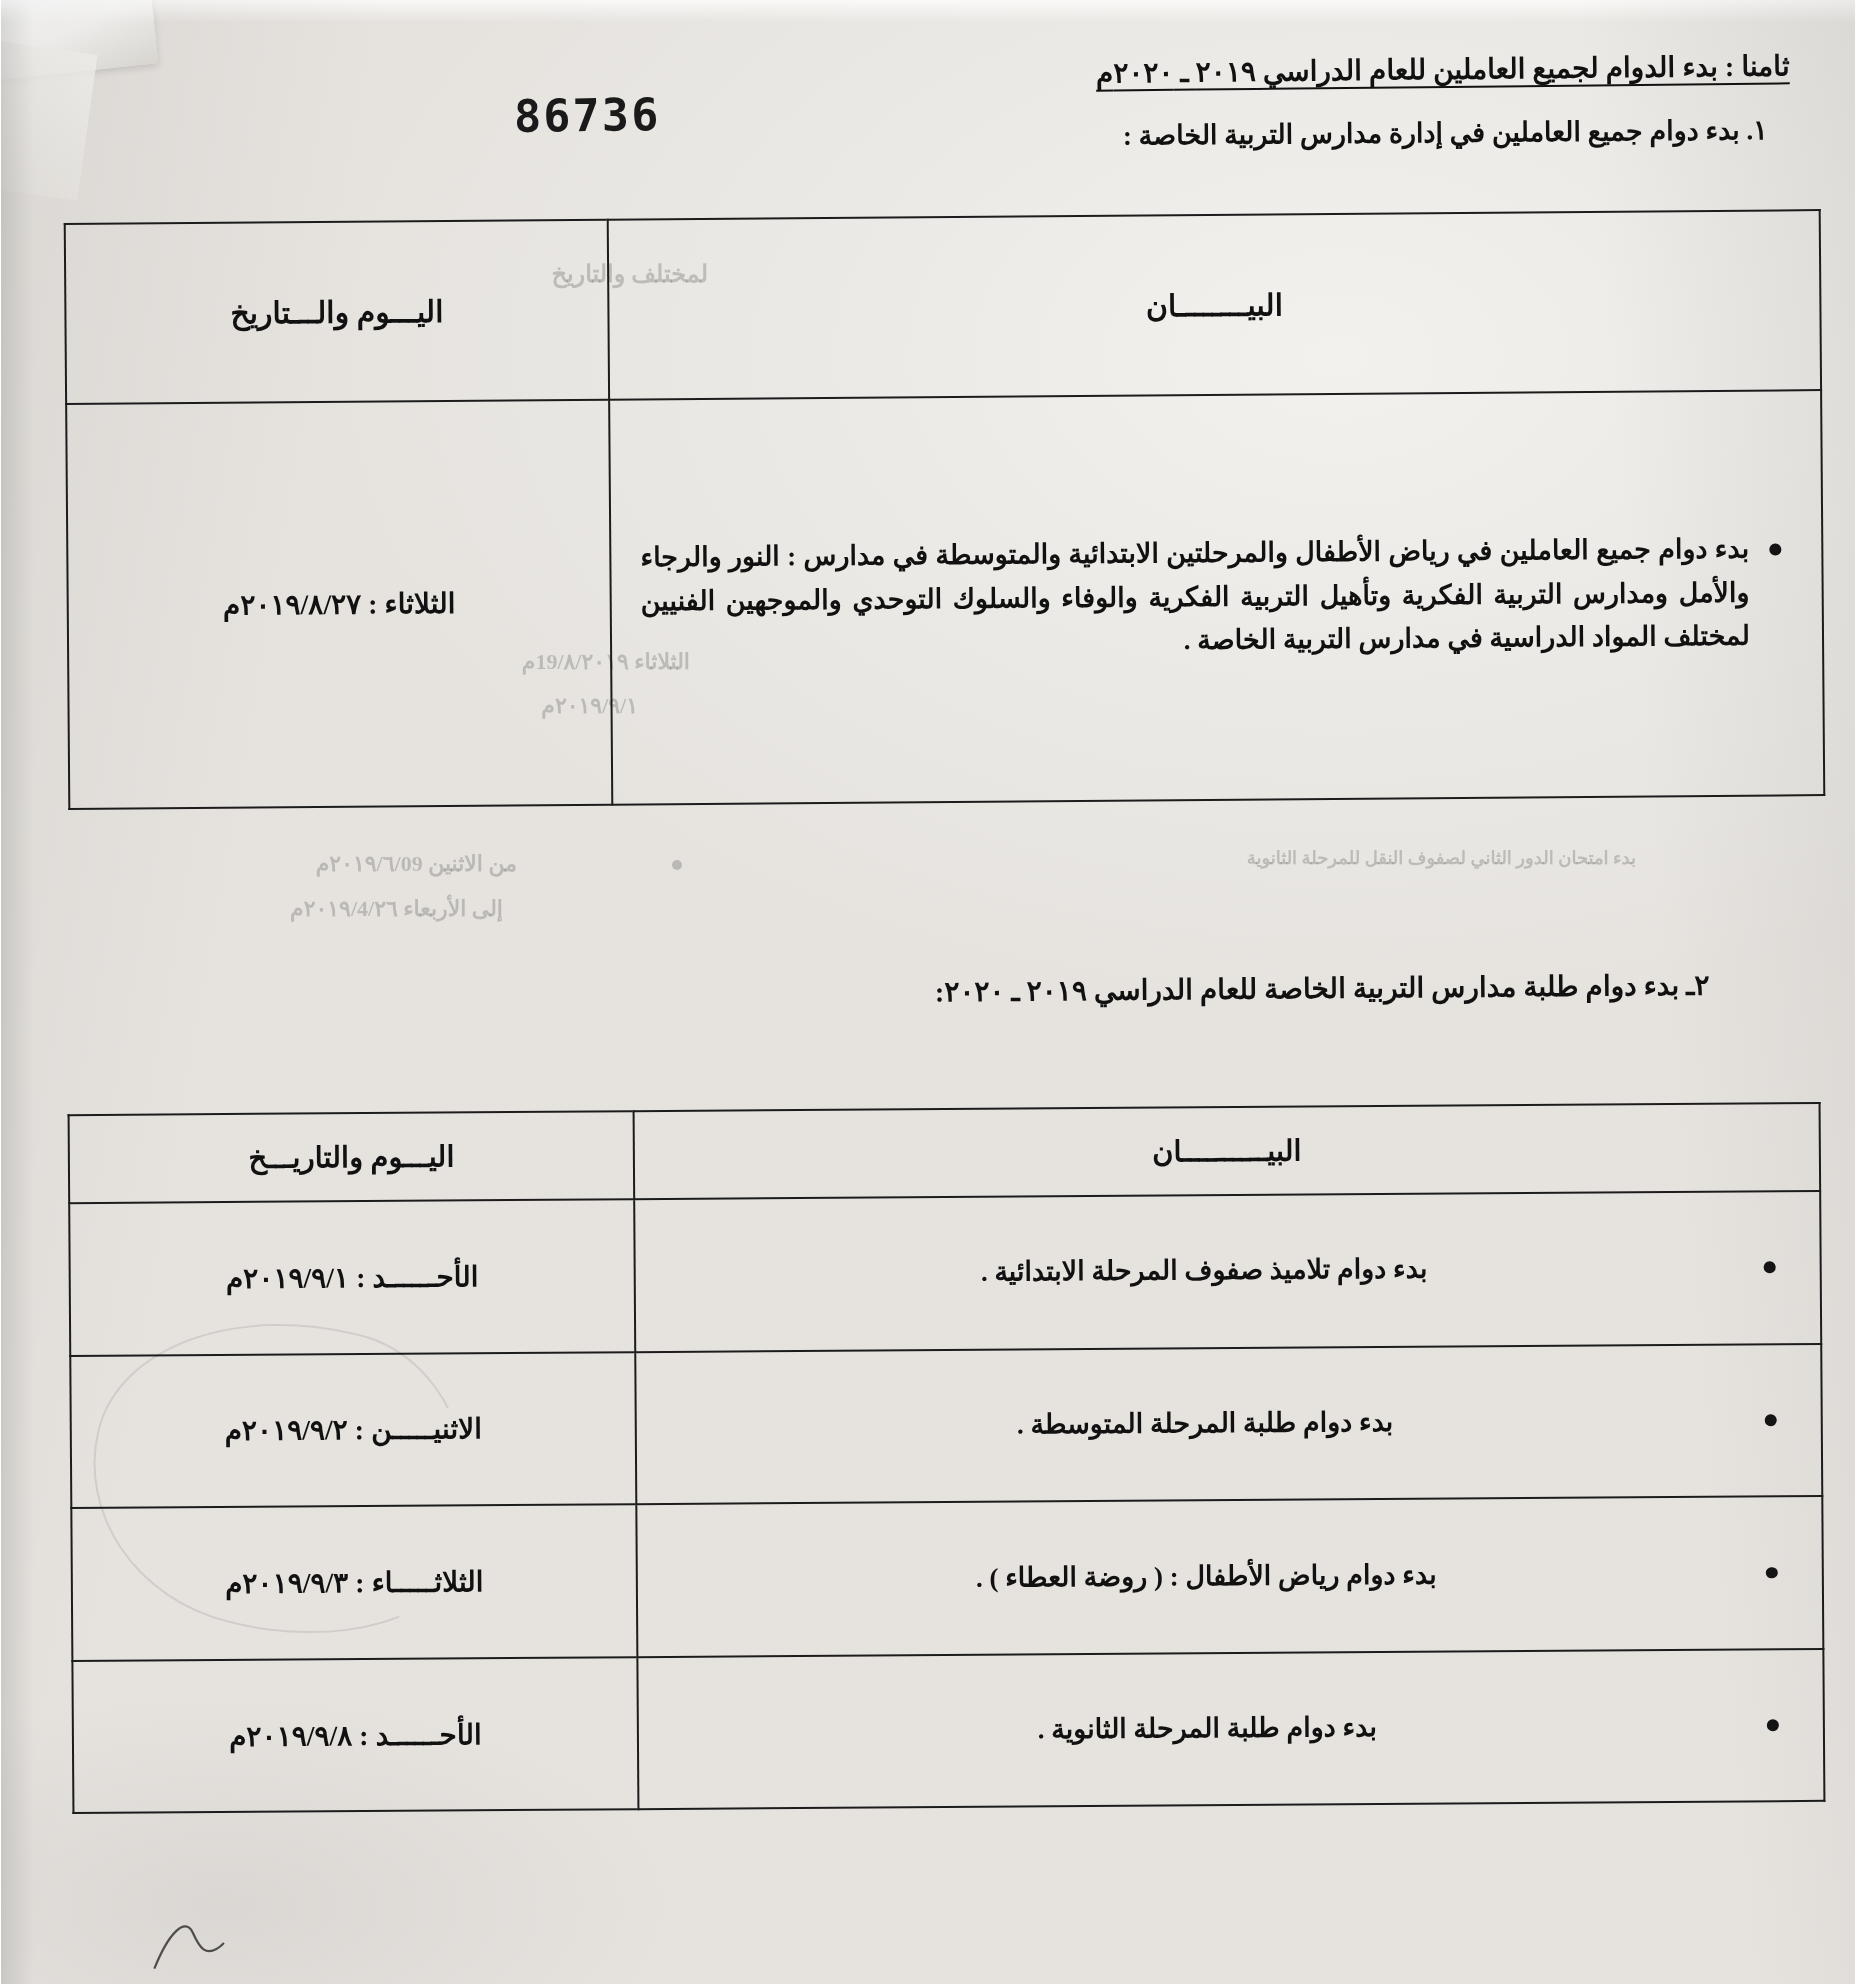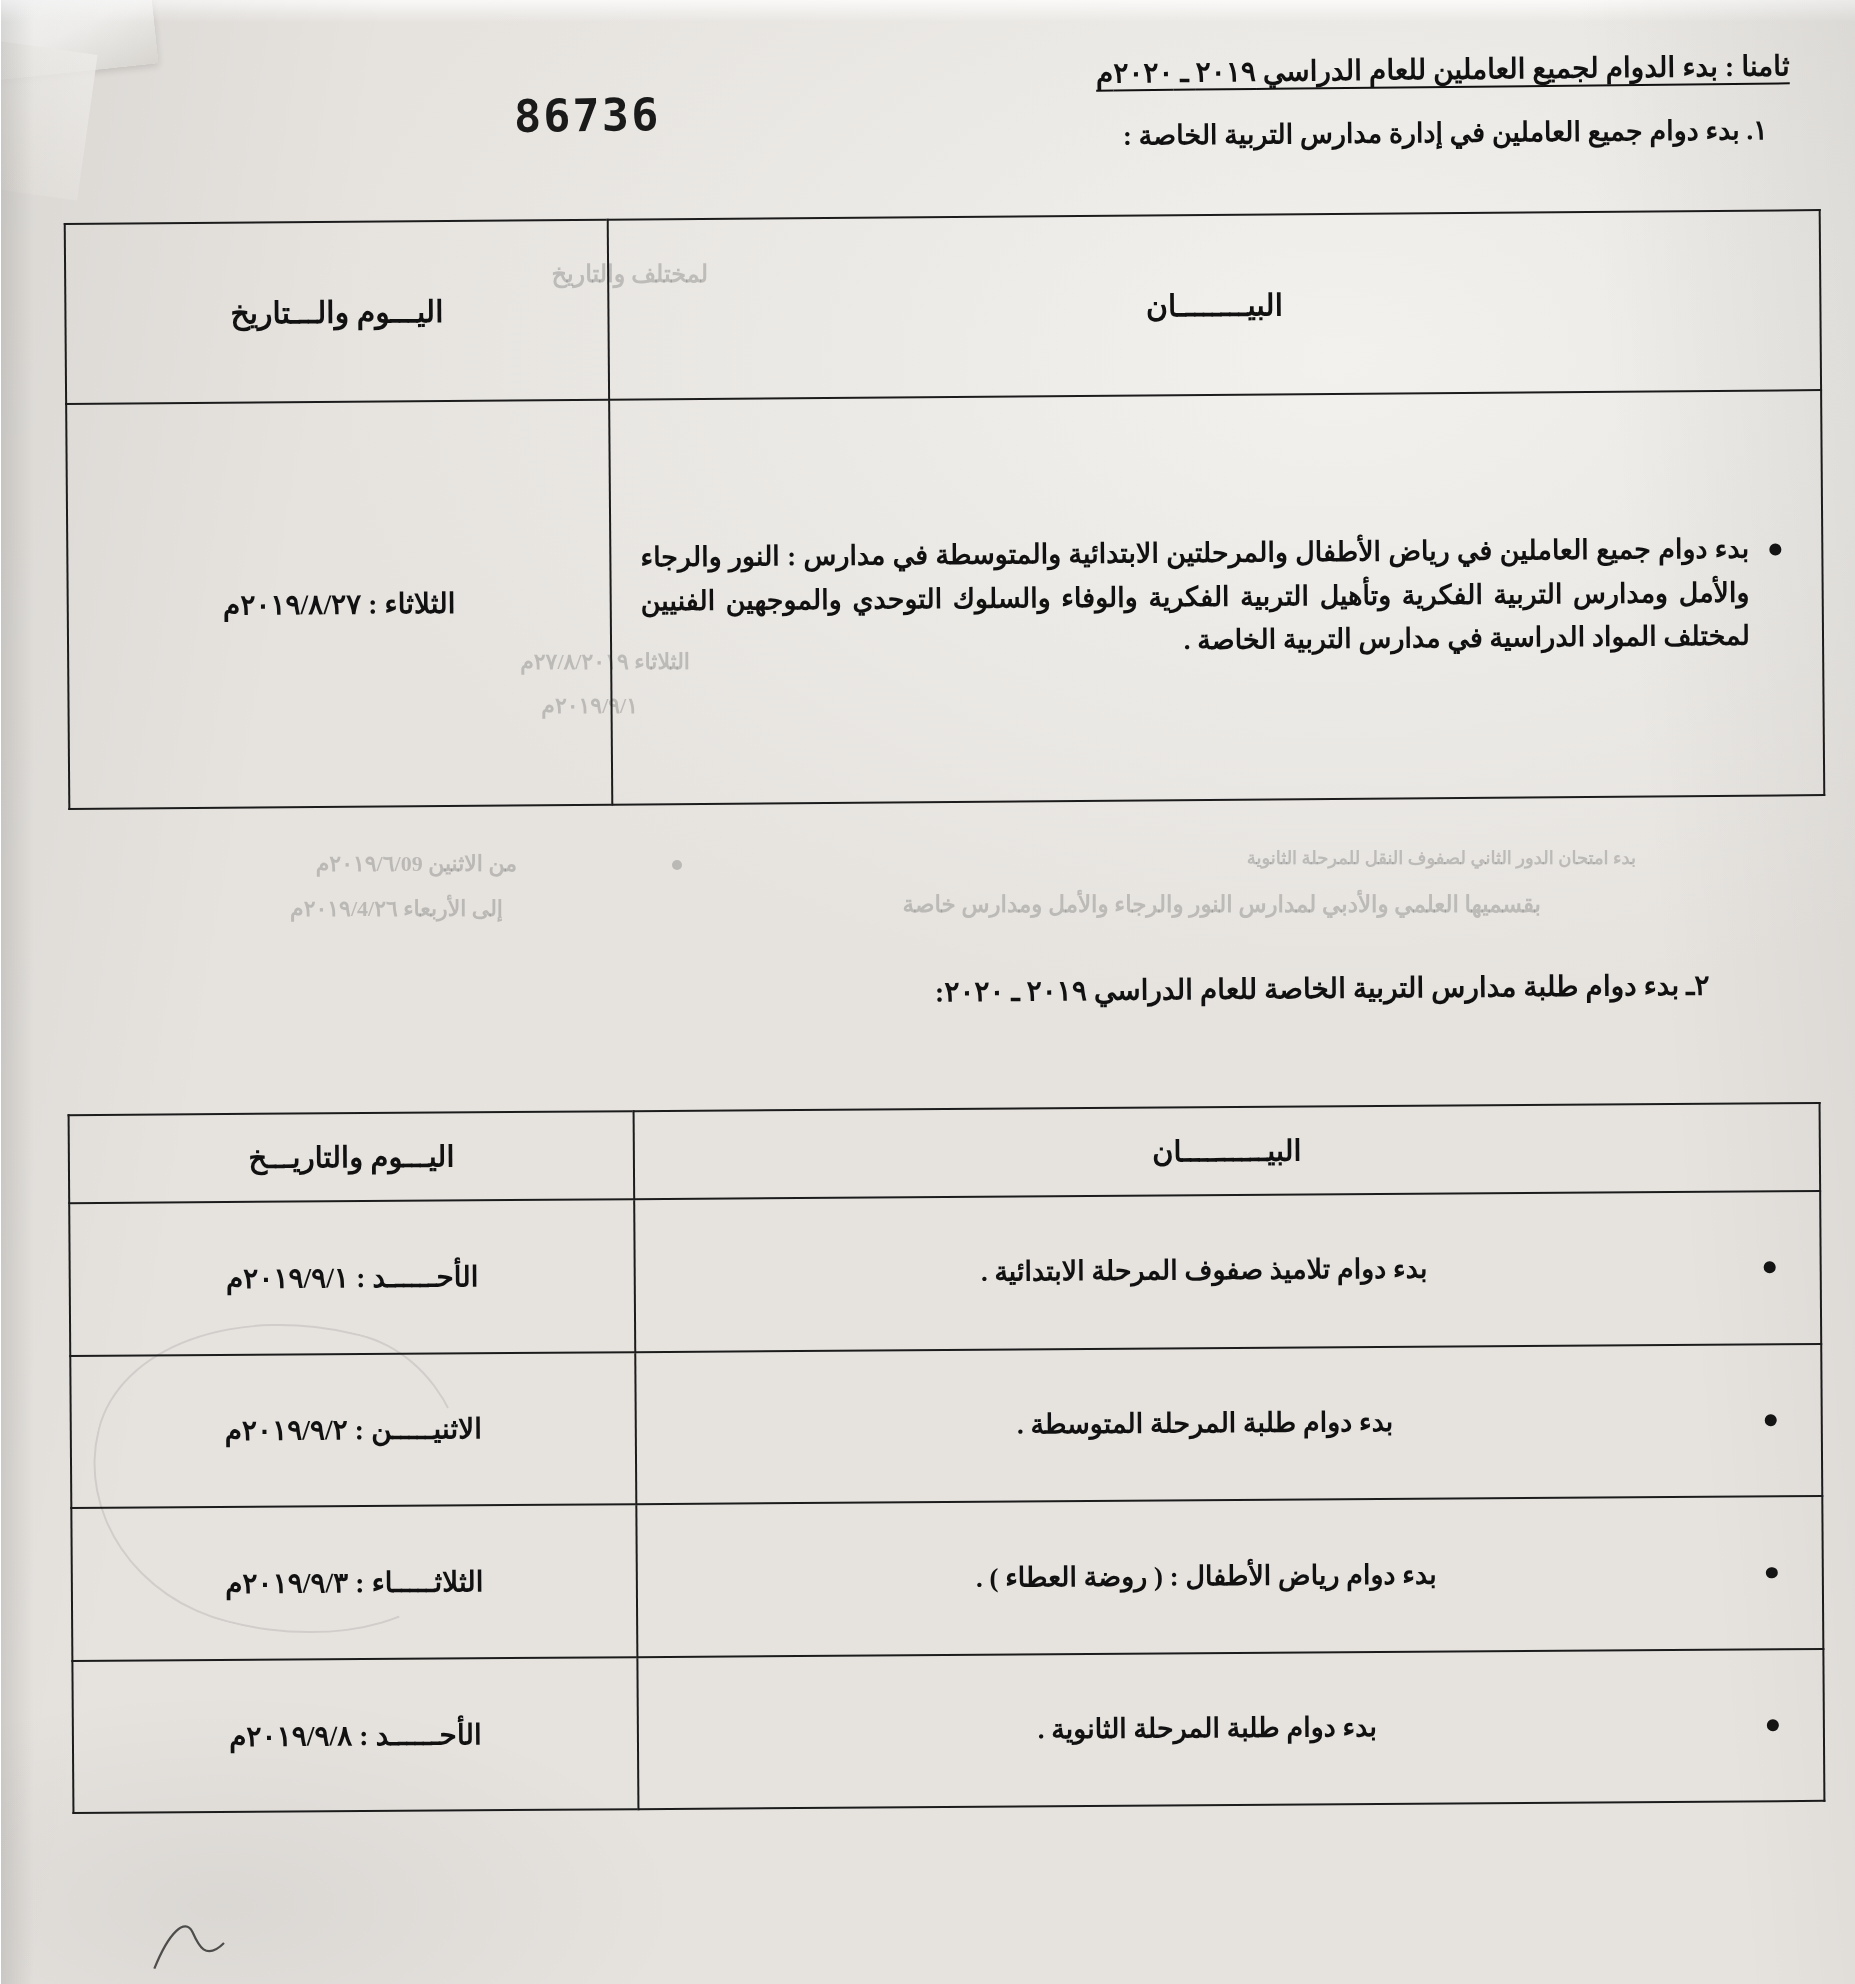--- a/index.html
+++ b/index.html
@@ -253,24 +253,23 @@
 <div class="page">
   <div class="corner-fold"></div>
   <div class="corner-fold2"></div>
   <div class="edge-shadow-left"></div>
   <div class="edge-shadow-top"></div>
 </div>
 
 <div class="content">
 
   <div class="ghost" id="ghost-top-right-1">لمختلف والتاريخ</div>
-  <div class="ghost" id="ghost-top-right-2">الثلاثاء ٢٧/٨/٢٠١٩م</div>
+  <div class="ghost" id="ghost-top-right-2">الثلاثاء 19/٨/٢٠١٩م</div>
   <div class="ghost" id="ghost-top-right-3">٢٠١٩/٩/١م</div>
   <div class="ghost" id="ghost-mid-1">بدء امتحان الدور الثاني لصفوف النقل للمرحلة الثانوية</div>
-  <div class="ghost" id="ghost-mid-2">بقسميها العلمي والأدبي لمدارس النور والرجاء والأمل ومدارس خاصة</div>
   <div class="ghost" id="ghost-mid-date-1">من الاثنين    ٢٠١٩/٦/09م</div>
   <div class="ghost" id="ghost-mid-date-2">إلى الأربعاء  ٢٠١٩/4/٢٦م</div>
   <div id="ghost-mid-bullet"></div>
 
   <div class="pencil-squiggle"></div>
 
   <div class="hdr-line" id="heading-eighth">ثامنا : بدء الدوام لجميع العاملين للعام الدراسي ٢٠١٩ ـ ٢٠٢٠م</div>
   <div class="hdr-line" id="item-one-line">١.   بدء دوام جميع العاملين في إدارة مدارس التربية الخاصة :</div>
   <div id="stamp-number">86736</div>
 

